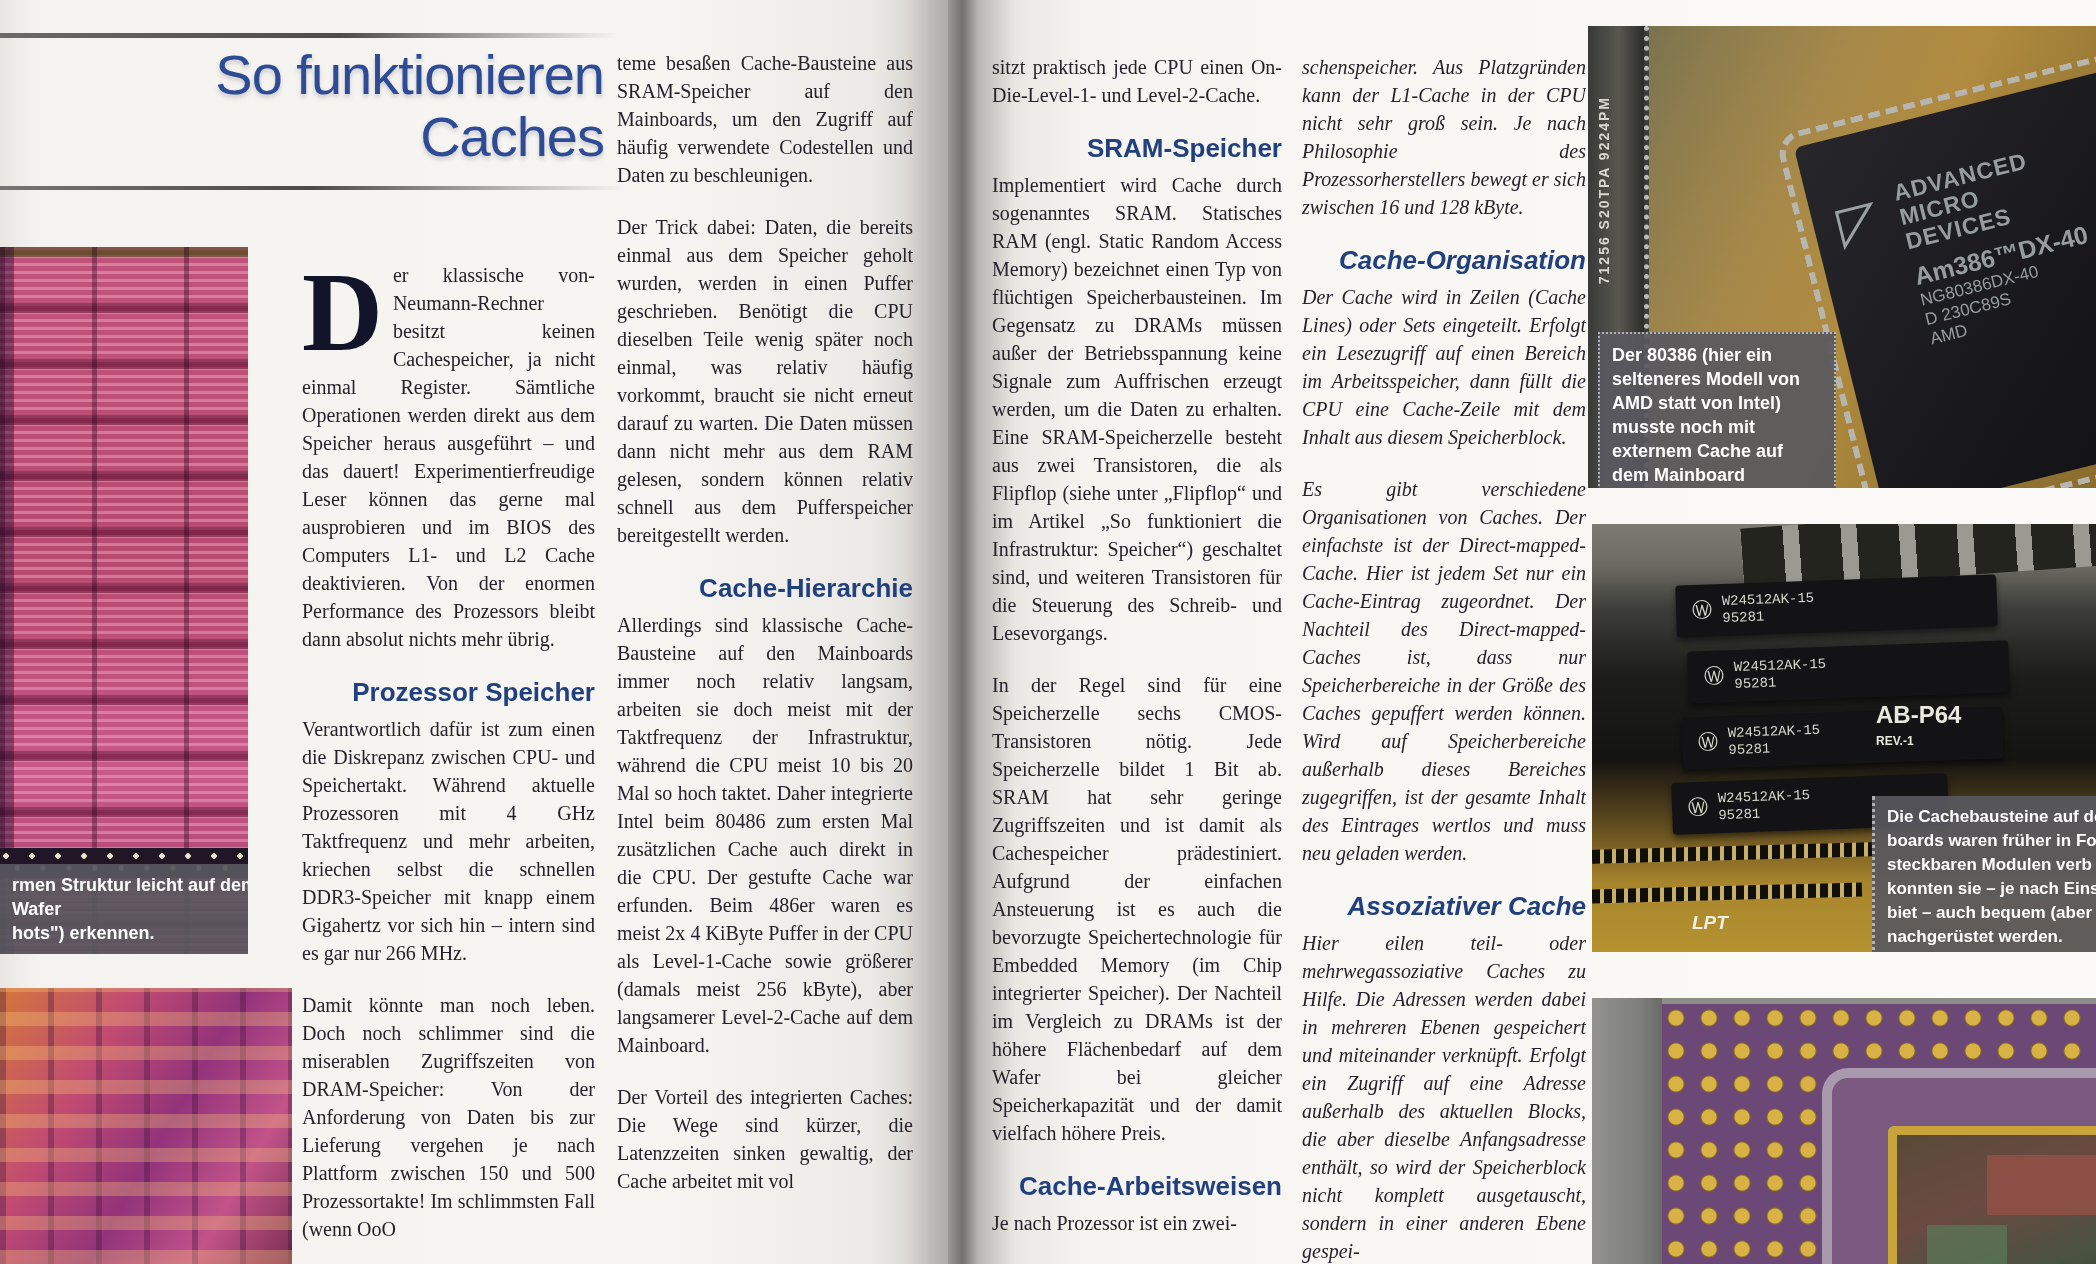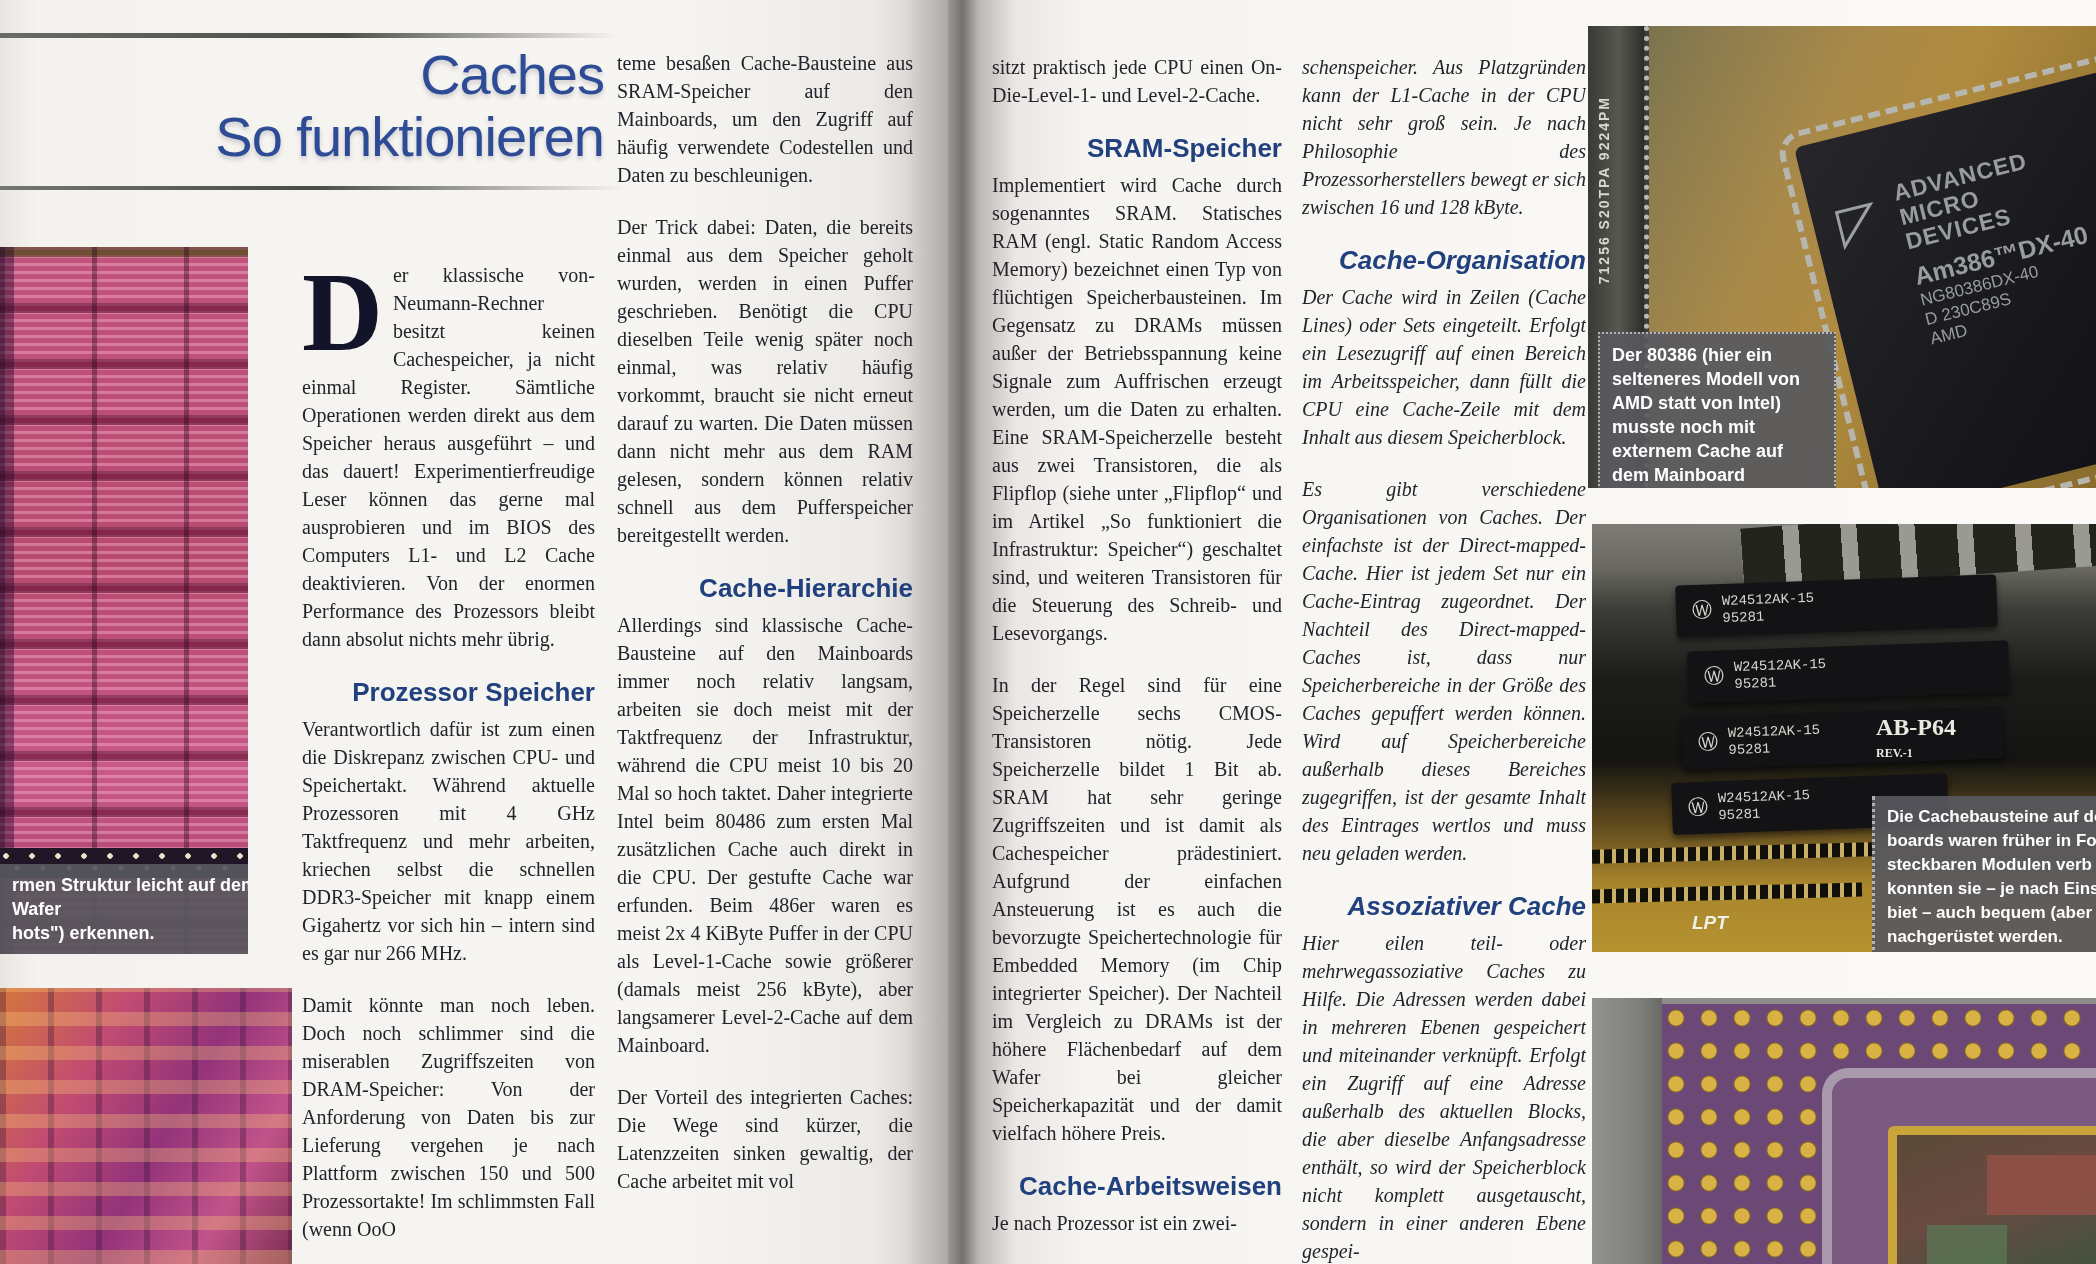--- a/index.html
+++ b/index.html
@@ -77,22 +77,22 @@
   #photo-board{left:1592px;top:524px;width:504px;height:428px;
     background:linear-gradient(180deg,#7c7c74 0%,#6a6a62 10%,#3c3c38 20%,#1c1c1a 36%,#141412 55%,#5f4a1e 70%,#a8852c 84%,#b5922f 100%);}
   #photo-board .ram{position:absolute;left:150px;top:-8px;width:360px;height:62px;transform:rotate(-4deg);
     background:repeating-linear-gradient(90deg,#24241f 0 42px,#9a9a92 42px 58px);}
   .sram-chip{position:absolute;width:305px;height:52px;transform:rotate(-2deg);
     background:#131316;border-radius:4px;color:#d6d6cc;display:flex;align-items:center;gap:10px;
     font-family:"Liberation Mono","DejaVu Sans Mono",monospace;font-size:14px;line-height:17px;
     padding-left:16px;box-shadow:0 4px 6px rgba(0,0,0,.5);}
   .sram-chip .logo{font-size:20px;}
   .pinrow{position:absolute;height:14px;background:repeating-linear-gradient(90deg,#101008 0 8px,#c8b06a 8px 12px);transform:rotate(-1.5deg);}
-  .board-name{position:absolute;left:284px;top:190px;color:#e9e9e0;
-    font-family:Liberation Serif, serif;font-weight:bold;font-size:24px;line-height:26px;}
+  .board-name{position:absolute;left:284px;top:178px;color:#e9e9e0;
+    font-family:Liberation Sans, sans-serif;font-weight:bold;font-size:24px;line-height:26px;}
   .board-rev{font-size:12px;font-weight:bold;}
   .port-label{position:absolute;left:100px;top:388px;color:#f0f0e6;
     font-family:"Liberation Sans",sans-serif;font-weight:bold;font-size:19px;font-style:italic;}
   #cap-board{left:280px;top:272px;width:224px;height:156px;border-left:3px dotted rgba(255,255,255,.55);
     font-size:17px;line-height:24px;}
   
   #photo-cpu{left:1592px;top:998px;width:504px;height:266px;background:#8c8c88;}
   #photo-cpu .gray{position:absolute;left:0;top:0;width:70px;height:100%;
     background:linear-gradient(90deg,#92928e,#7e7e7a 70%,#6a6a66);}
   #photo-cpu .purple{position:absolute;left:70px;top:6px;width:434px;height:260px;background:#6b4876;
@@ -109,22 +109,22 @@
 <body>
 
 <div id="spread">
   <div class="page" id="page-left"></div>
   <div class="page" id="page-right"></div>
   <div id="gutter"></div>
 
   <div class="rule" id="rule-top"></div>
   <div class="rule" id="rule-bottom"></div>
   <div id="title">
+    <div>So funktionieren</div>
     <div>Caches</div>
-    <div>So funktionieren</div>
   </div>
 
   <div class="photo" id="wafer-top">
     <span class="edge"></span>
     <span class="speckle"></span>
     <div class="cap" id="cap-wafer">
       <div>rmen Struktur leicht auf dem Wafer</div>
       <div>hots") erkennen.</div>
     </div>
   </div>

